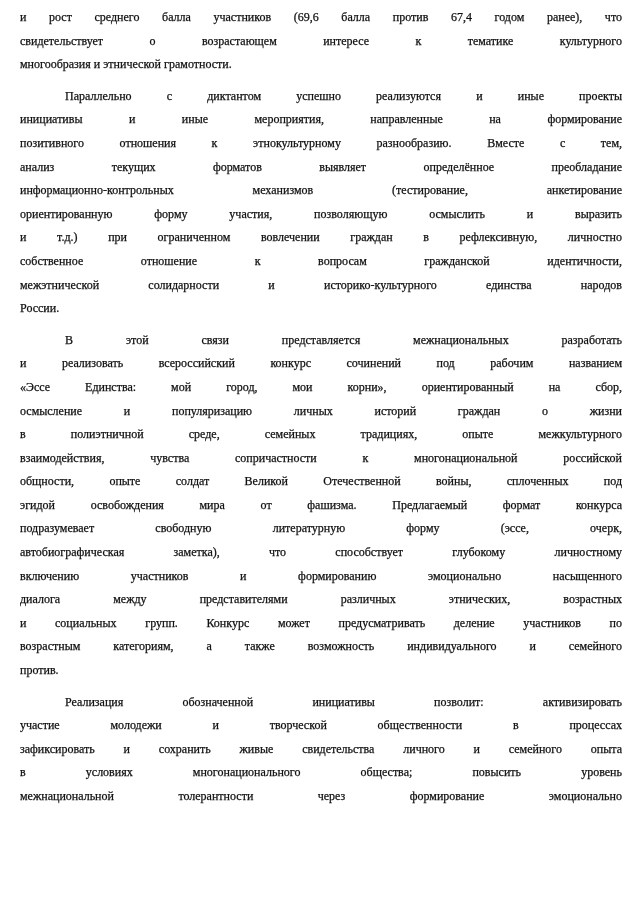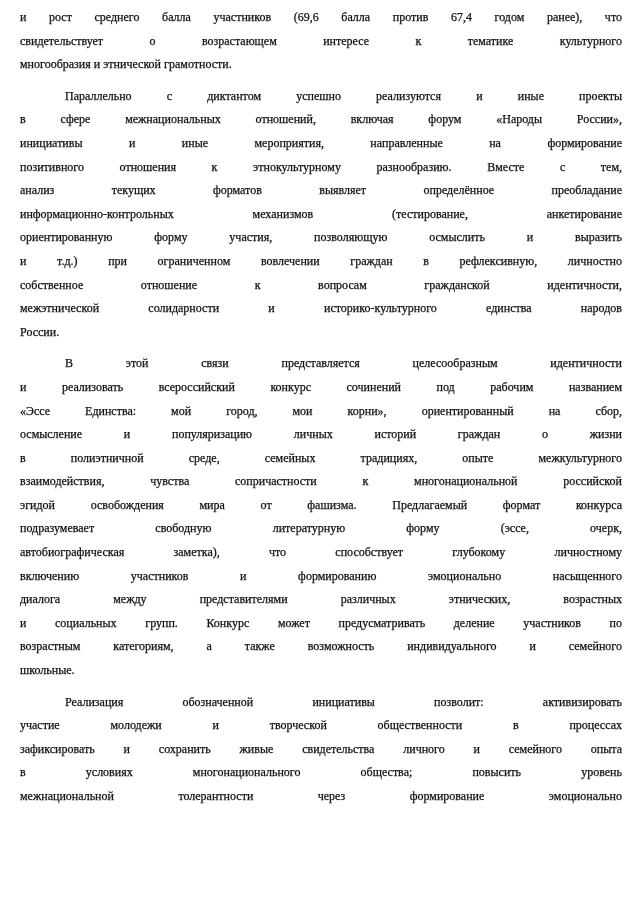--- a/index.html
+++ b/index.html
@@ -47,47 +47,47 @@
 <div class="page">
 
   <div class="para">
     <span class="line">и рост среднего балла участников (69,6 балла против 67,4 годом ранее), что</span>
     <span class="line">свидетельствует о возрастающем интересе к тематике культурного</span>
     <span class="line last">многообразия и этнической грамотности.</span>
   </div>
 
   <div class="para">
     <span class="line" style="padding-left:45px">Параллельно с диктантом успешно реализуются и иные проекты</span>
-    <span class="line">в сфере межнациональных отношений, включая форум «Народы России»,</span>
     <span class="line">инициативы и иные мероприятия, направленные на формирование</span>
     <span class="line">позитивного отношения к этнокультурному разнообразию. Вместе с тем,</span>
     <span class="line">анализ текущих форматов выявляет определённое преобладание</span>
     <span class="line">информационно-контрольных механизмов (тестирование, анкетирование</span>
     <span class="line">ориентированную форму участия, позволяющую осмыслить и выразить</span>
     <span class="line">и т.д.) при ограниченном вовлечении граждан в рефлексивную, личностно</span>
     <span class="line">собственное отношение к вопросам гражданской идентичности,</span>
     <span class="line">межэтнической солидарности и историко-культурного единства народов</span>
     <span class="line last">России.</span>
   </div>
 
   <div class="para">
-    <span class="line" style="padding-left:45px">В этой связи представляется целесообразным идентичности</span>
+    <span class="line" style="padding-left:45px">В этой связи представляется межнациональных разработать</span>
     <span class="line">и реализовать всероссийский конкурс сочинений под рабочим названием</span>
     <span class="line">«Эссе Единства: мой город, мои корни», ориентированный на сбор,</span>
     <span class="line">осмысление и популяризацию личных историй граждан о жизни</span>
     <span class="line">в полиэтничной среде, семейных традициях, опыте межкультурного</span>
     <span class="line">взаимодействия, чувства сопричастности к многонациональной российской</span>
+    <span class="line">общности, опыте солдат Великой Отечественной войны, сплоченных под</span>
     <span class="line">эгидой освобождения мира от фашизма. Предлагаемый формат конкурса</span>
     <span class="line">подразумевает свободную литературную форму (эссе, очерк,</span>
     <span class="line">автобиографическая заметка), что способствует глубокому личностному</span>
     <span class="line">включению участников и формированию эмоционально насыщенного</span>
     <span class="line">диалога между представителями различных этнических, возрастных</span>
     <span class="line">и социальных групп. Конкурс может предусматривать деление участников по</span>
     <span class="line">возрастным категориям, а также возможность индивидуального и семейного</span>
-    <span class="line last">школьные.</span>
+    <span class="line last">против.</span>
   </div>
 
   <div class="para">
     <span class="line" style="padding-left:45px">Реализация обозначенной инициативы позволит: активизировать</span>
     <span class="line">участие молодежи и творческой общественности в процессах</span>
     <span class="line">зафиксировать и сохранить живые свидетельства личного и семейного опыта</span>
     <span class="line">в условиях многонационального общества; повысить уровень</span>
     <span class="line">межнациональной толерантности через формирование эмоционально</span>
   </div>
 

